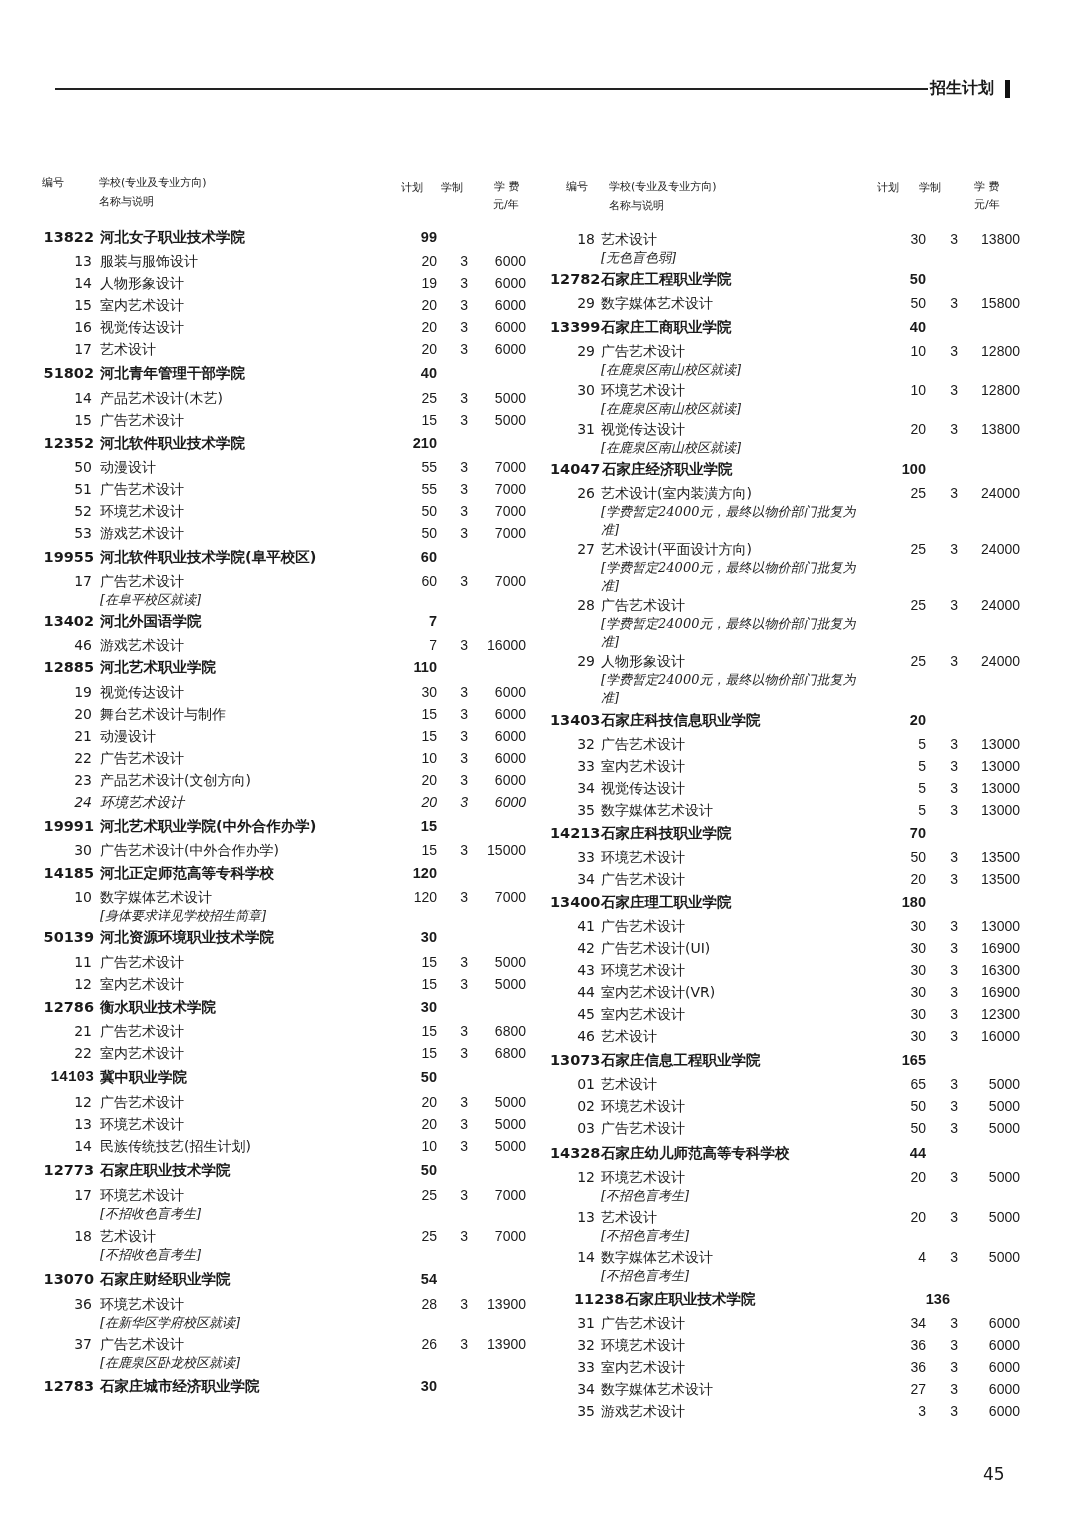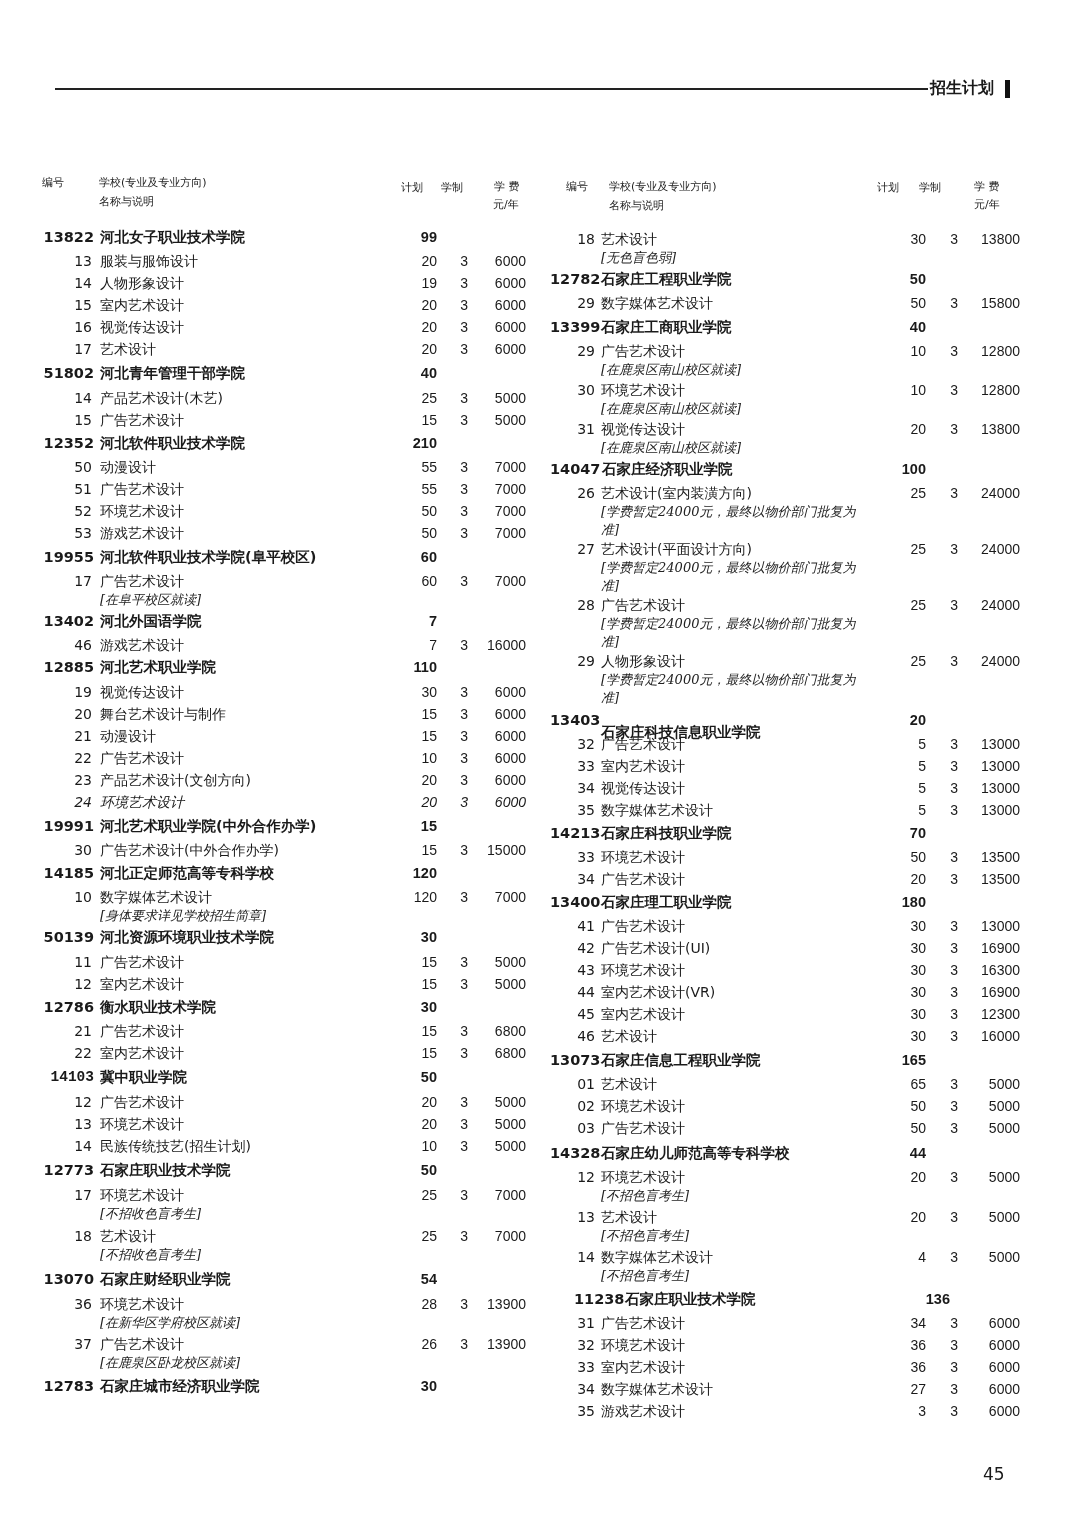--- a/index.html
+++ b/index.html
@@ -434,21 +434,21 @@
       <span class="code" style="left: 570px; width: 25px;">29</span>
       <span class="name" style="left: 601px;">人物形象设计</span>
       <span class="plan" style="left: 890px; width: 36px;">25</span>
       <span class="years" style="left: 944px; width: 14px;">3</span>
       <span class="fee" style="left: 970px; width: 50px;">24000</span>
     </div>
     <div class="note" style="left: 601px; top: 670px;">[学费暂定24000元，最终以物价部门批复为</div>
     <div class="note" style="left: 601px; top: 688px;">准]</div>
     <div class="row school" style="top: 709px; left: 0px; width: 1080px;">
       <span class="code" style="left: 550px; width: 46px; text-align: right;">13403</span>
-      <span class="name" style="left: 601px; margin-top: 12px;">石家庄科技信息职业学院</span>
+      <span class="name" style="left: 601px;">石家庄科技信息职业学院</span>
       <span class="plan" style="left: 890px; width: 36px;">20</span>
     </div>
     <div class="row" style="top: 733px; left: 0px; width: 1080px;">
       <span class="code" style="left: 570px; width: 25px;">32</span>
       <span class="name" style="left: 601px;">广告艺术设计</span>
       <span class="plan" style="left: 890px; width: 36px;">5</span>
       <span class="years" style="left: 944px; width: 14px;">3</span>
       <span class="fee" style="left: 970px; width: 50px;">13000</span>
     </div>
     <div class="row" style="top: 755px; left: 0px; width: 1080px;">

